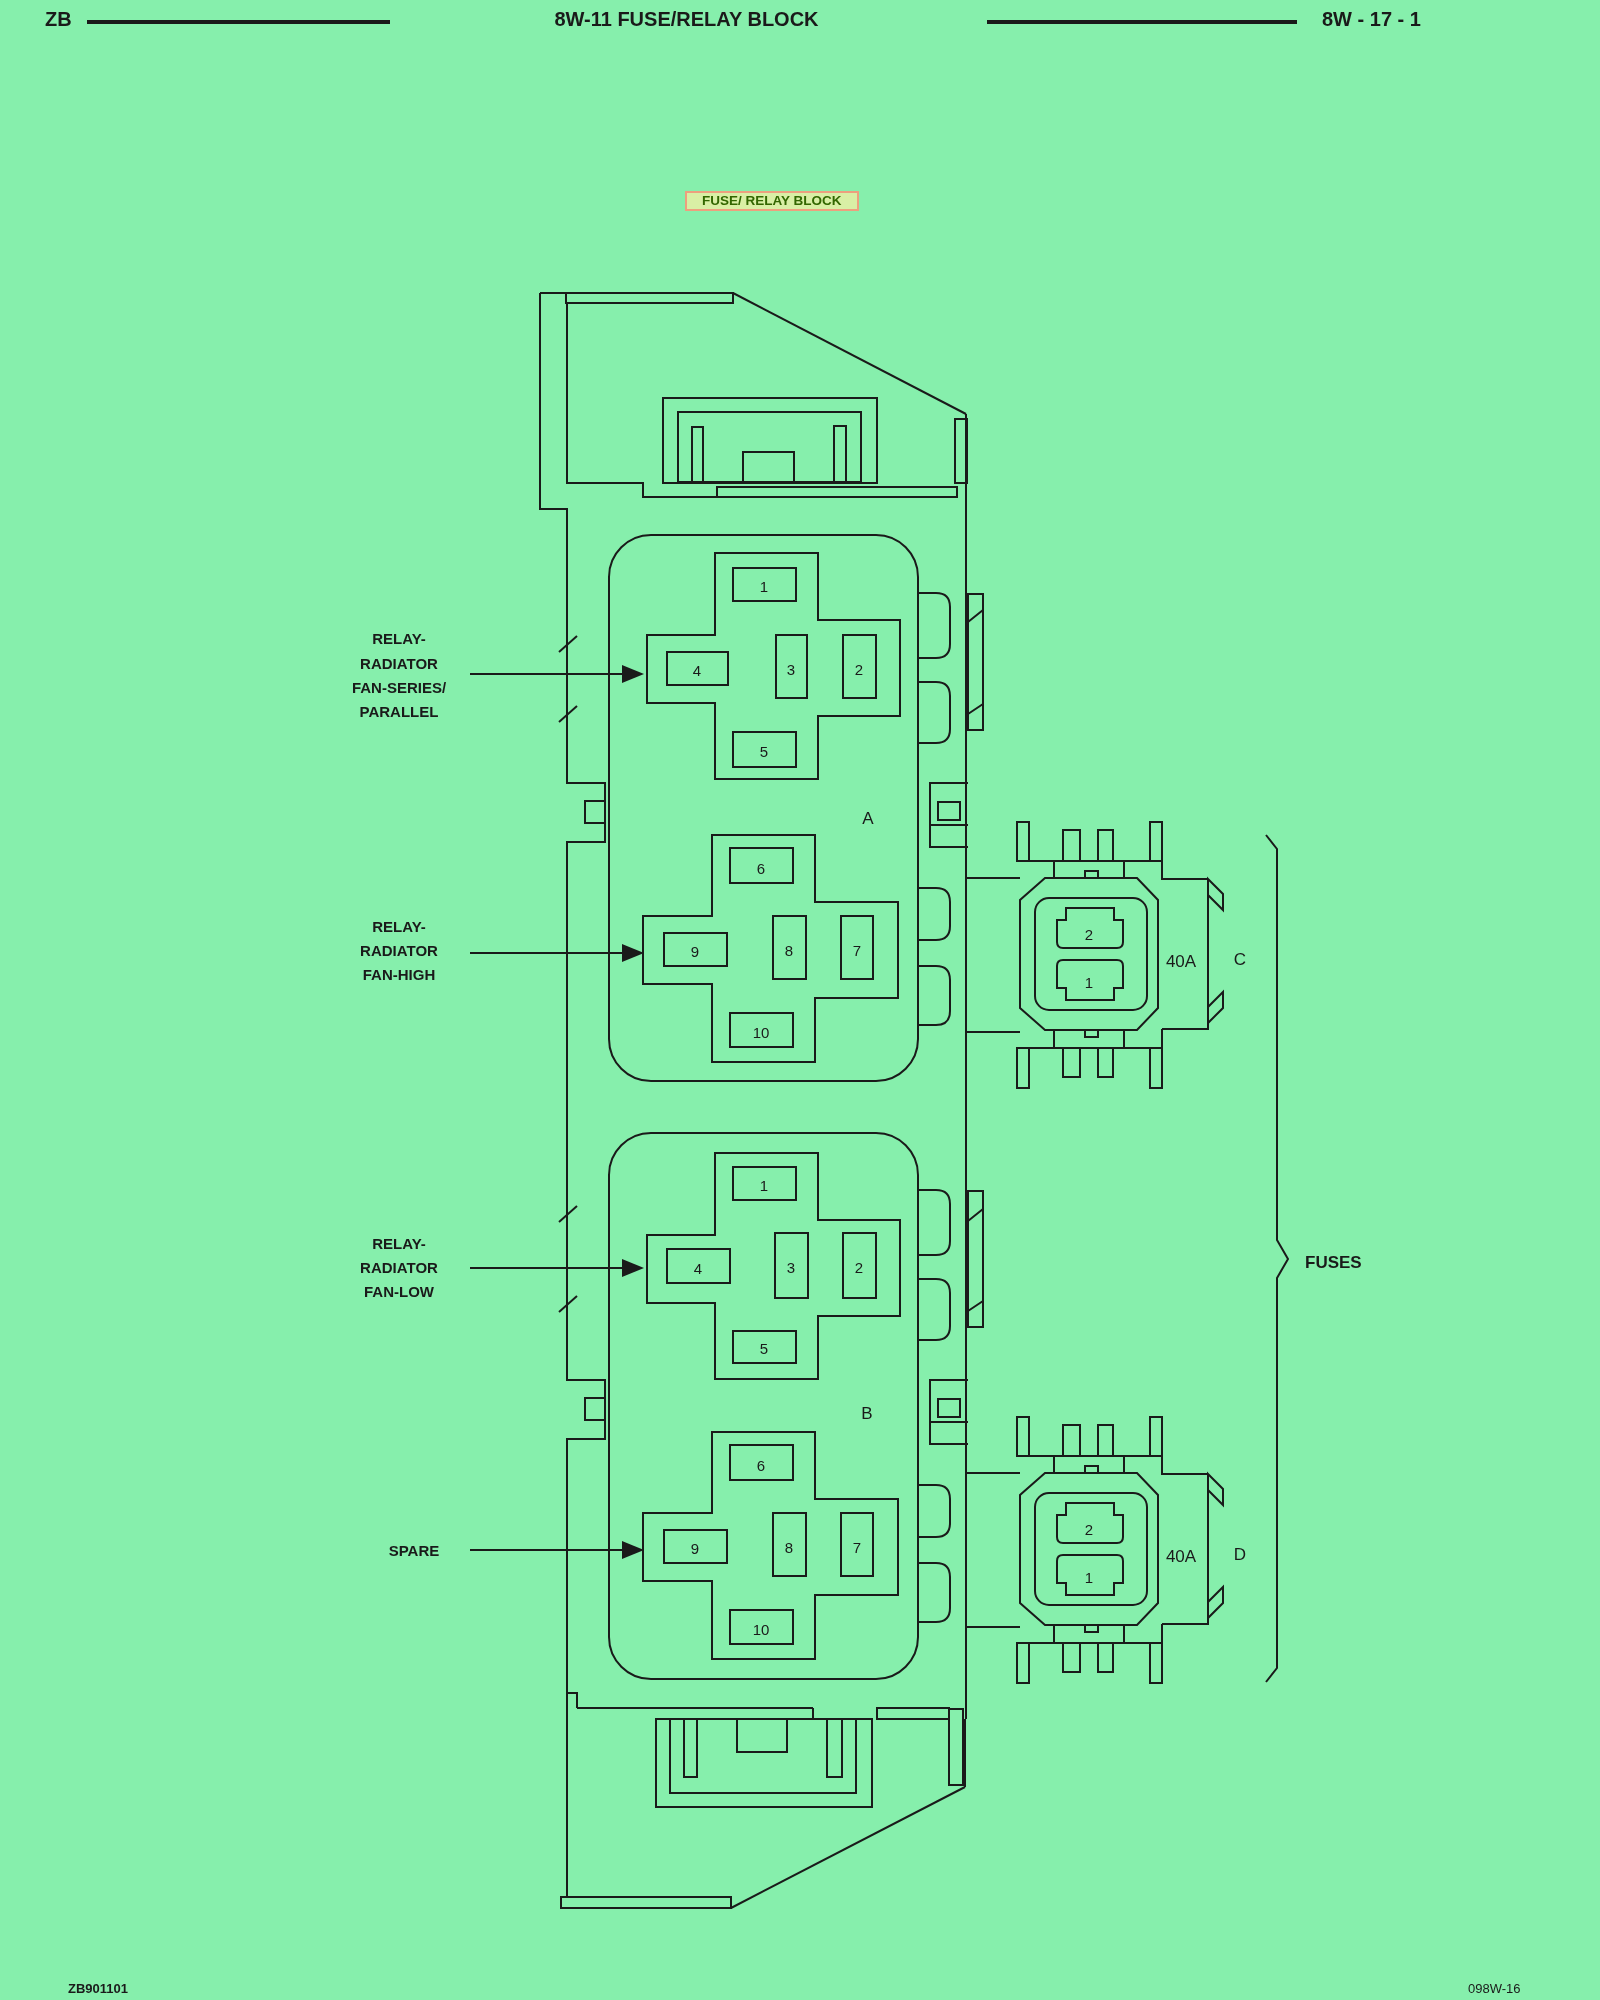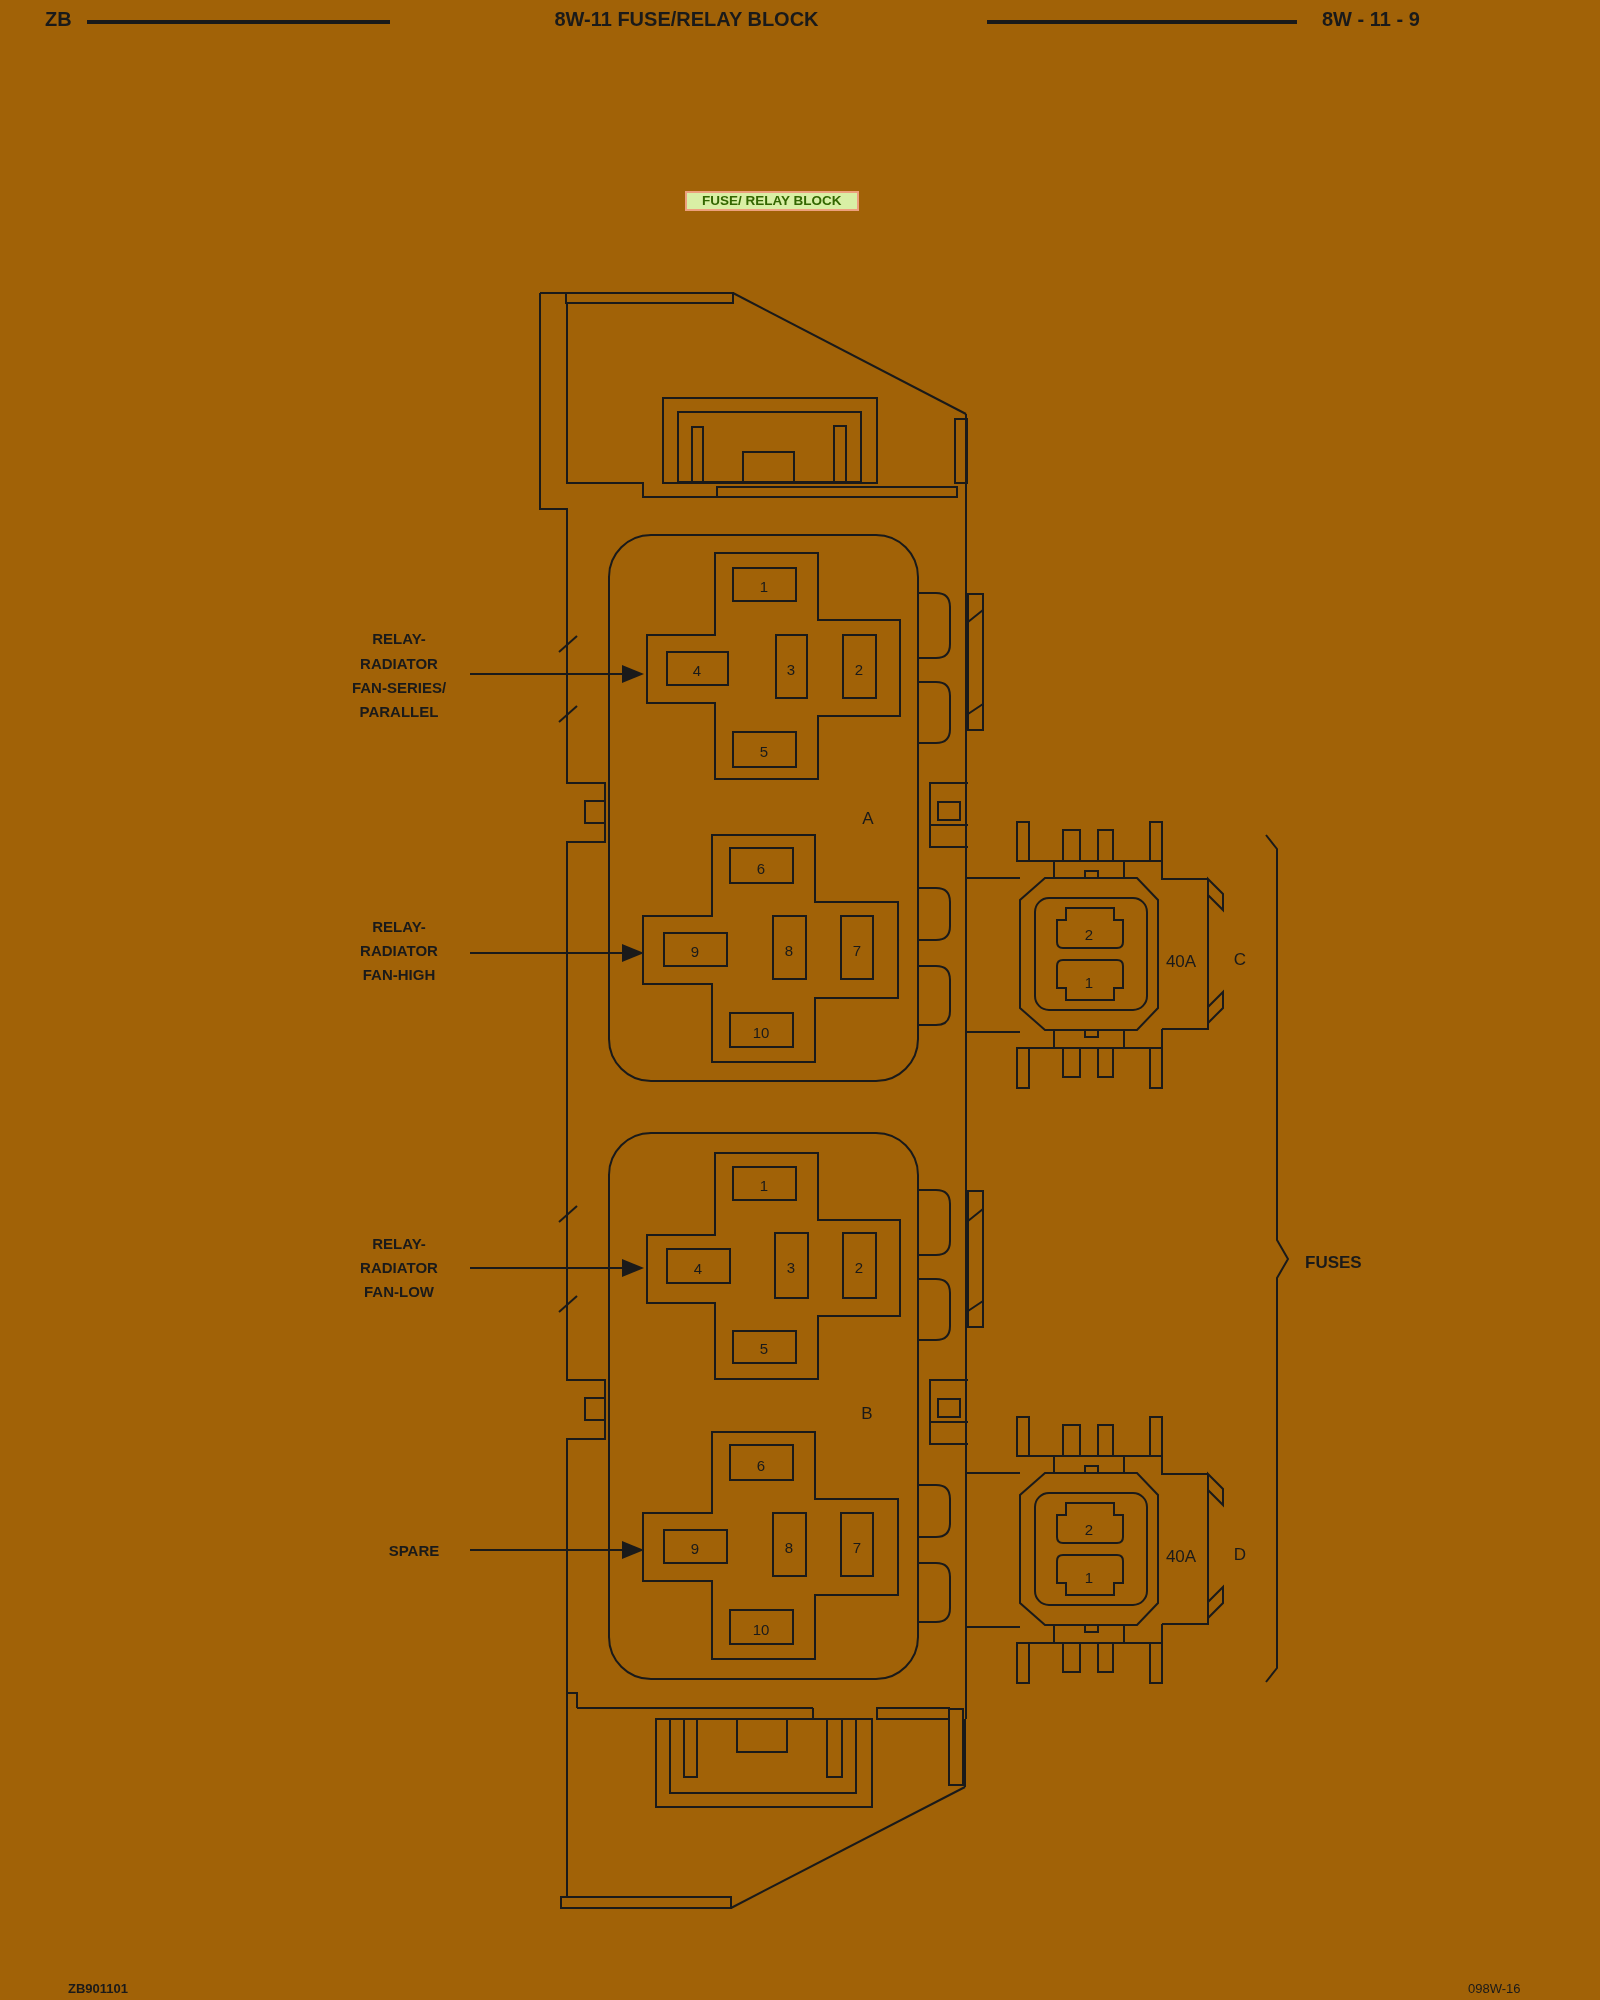--- a/index.html
+++ b/index.html
@@ -1,16 +1,16 @@
 <!DOCTYPE html>
 <html style="--line: #1a1a1a; --highlight_bg: #d9efa5; --highlight_border: #eda07e; --highlight_text: #336600;"><head>
 <meta charset="utf-8">
 <style>
   html,body{margin:0;padding:0;background:#ffffff;}
-  #page{position:relative;width:1600px;height:2000px;background:#a16207;
+  #page{position:relative;width:1600px;height:2000px;background:#86efac;
         font-family:"Liberation Sans", sans-serif;color:var(--line,#1a1a1a);overflow:hidden;}
   .hdr-txt{position:absolute;font-weight:bold;font-size:20px;white-space:nowrap;}
   .hdr-line{position:absolute;height:4px;background:var(--line,#1a1a1a);}
   #fig-title{position:absolute;left:685px;top:191px;font-size:13.5px;font-weight:bold;
              background:var(--highlight_bg,#d9efa5);border:2px solid var(--highlight_border,#eda07e);
              color:var(--highlight_text,#336600);padding:0 15px;line-height:16px;white-space:nowrap;}
   .ftr-txt{position:absolute;font-size:13px;white-space:nowrap;}
   svg{position:absolute;left:0;top:0;}
   svg path, svg rect, svg line, svg polyline{fill:none;stroke:var(--line,#1a1a1a);stroke-width:2;}
   svg .head{fill:var(--line,#1a1a1a);stroke:none;}
@@ -22,21 +22,21 @@
 </style>
 </head>
 <body>
 
 <div id="page">
 
   <div class="hdr-txt" style="left:45px;top:8px;">ZB</div>
   <div class="hdr-line" style="left:87px;top:20px;width:303px;"></div>
   <div class="hdr-txt" style="left:415px;top:8px;width:543px;text-align:center;">8W-11 FUSE/RELAY BLOCK</div>
   <div class="hdr-line" style="left:987px;top:20px;width:310px;"></div>
-  <div class="hdr-txt" style="left:1322px;top:8px;">8W - 11 - 9</div>
+  <div class="hdr-txt" style="left:1322px;top:8px;">8W - 17 - 1</div>
 
   <div id="fig-title">FUSE/ RELAY BLOCK</div>
 
   <svg width="1600" height="2000" viewBox="0 0 1600 2000">
 
     <g>
       <path d="M540,293 H566"></path>
       <path d="M540,293 V509 H568"></path>
       <rect x="566" y="293" width="167" height="10"></rect>
       <path d="M567,303 V483"></path>

